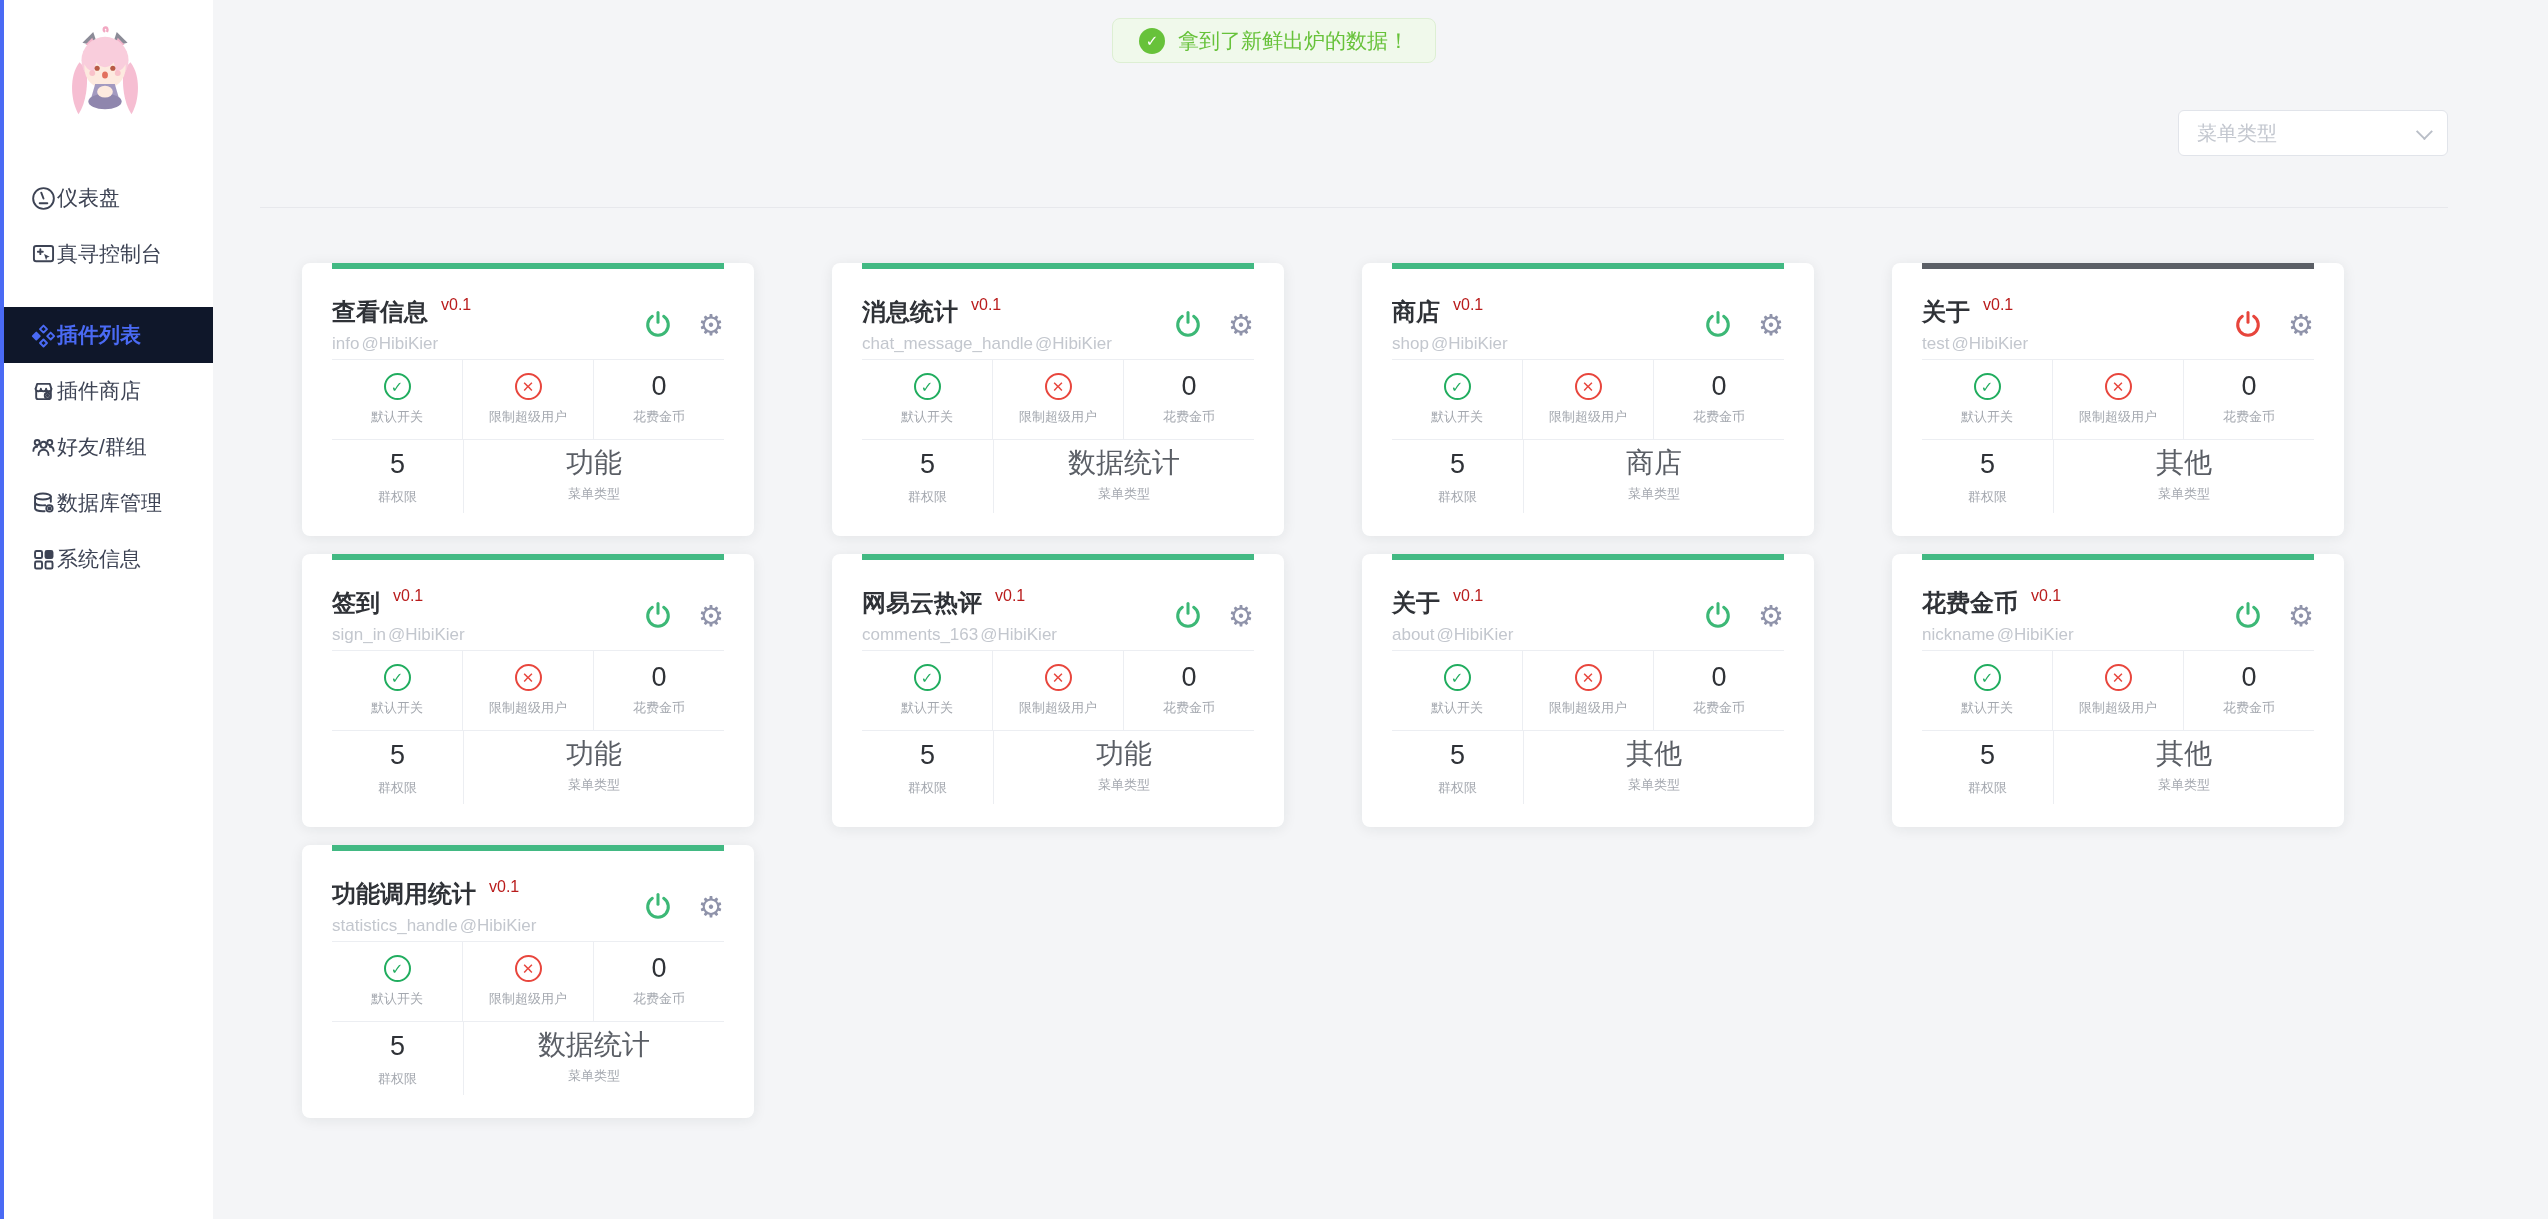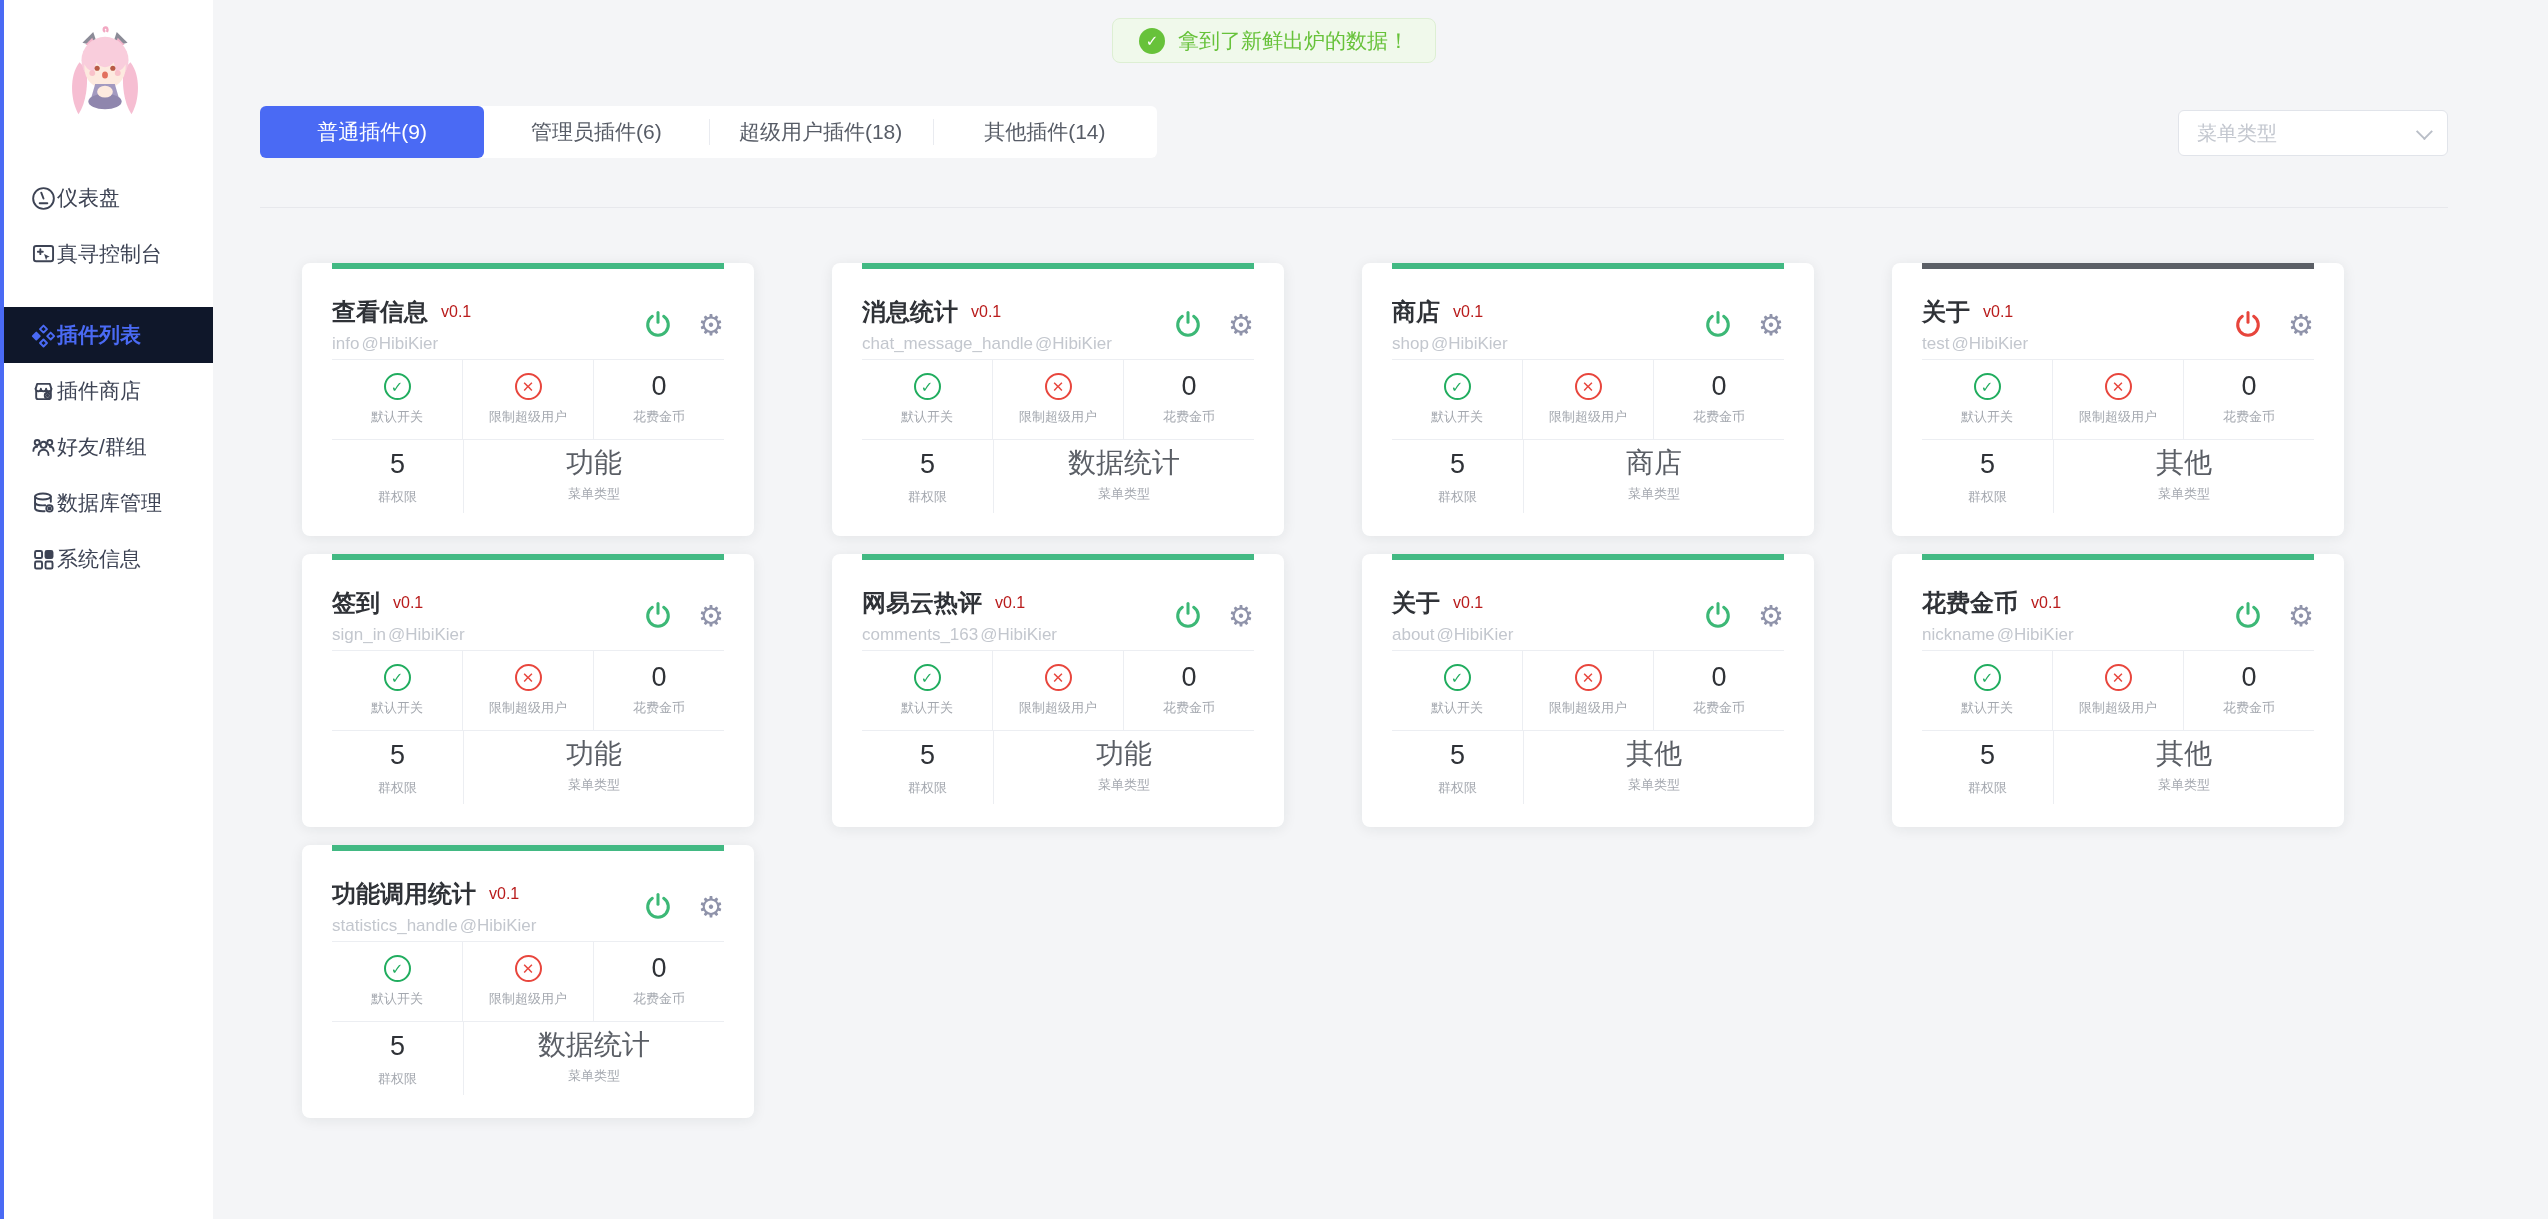--- a/index.html
+++ b/index.html
@@ -63,21 +63,21 @@
   .grid{position:absolute;left:302px;top:263px;display:grid;
     grid-template-columns:repeat(4,452px);column-gap:78px;row-gap:18px;}
   .card{position:relative;width:452px;height:273px;background:#ffffff;border-radius:8px;
     box-shadow:0 2px 14px rgba(31,35,41,.08);box-sizing:border-box;}
   .card-topline{position:absolute;top:0;left:30px;right:30px;height:6px;background:#42b983;}
   .card.disabled .card-topline{background:#5b5f66;}
 
   .card-header{position:absolute;left:30px;right:30px;top:0;height:97px;
     border-bottom:1px solid #eceef2;display:flex;align-items:center;
     justify-content:space-between;padding-top:28px;box-sizing:border-box;}
-  .title-line{display:flex;align-items:center;gap:13px;}
+  .title-line{display:flex;align-items:flex-start;gap:13px;}
   .card-title{font-size:24px;font-weight:bold;color:#2f3237;white-space:nowrap;}
   .card-version{font-size:16px;color:#b91c1c;}
   .card-sub{margin-top:6px;font-size:17px;color:#c3c7ce;display:flex;gap:2px;white-space:nowrap;}
   .header-actions{display:flex;align-items:center;gap:24px;flex:none;}
   .power-btn{width:32px;height:32px;color:#3cb876;cursor:pointer;}
   .card.disabled .power-btn{color:#e7453c;}
   .gear{font-size:29px;line-height:1;color:#8f93aa;cursor:pointer;font-family:"DejaVu Sans",sans-serif;}
 
   .stats-top{position:absolute;left:30px;right:30px;top:97px;height:79px;display:flex;}
   .stat{flex:1;display:flex;flex-direction:column;align-items:center;justify-content:center;gap:8px;}
@@ -193,26 +193,20 @@
       </div>
     </div>
   </div>
 
 
   <div class="toast">
     <span class="toast-check">✓</span>
     <span class="toast-text">拿到了新鲜出炉的数据！</span>
   </div>
 
-  <div class="tabs">
-    <div class="tab active">普通插件(9)</div>
-    <div class="tab">管理员插件(6)</div>
-    <div class="tab">超级用户插件(18)</div>
-    <div class="tab">其他插件(14)</div>
-  </div>
 
   <div class="select">
     <span class="select-placeholder">菜单类型</span>
     <span class="caret"></span>
   </div>
 
   <div class="content-divider"></div>
 
   <div class="grid">
   <div class="card">

